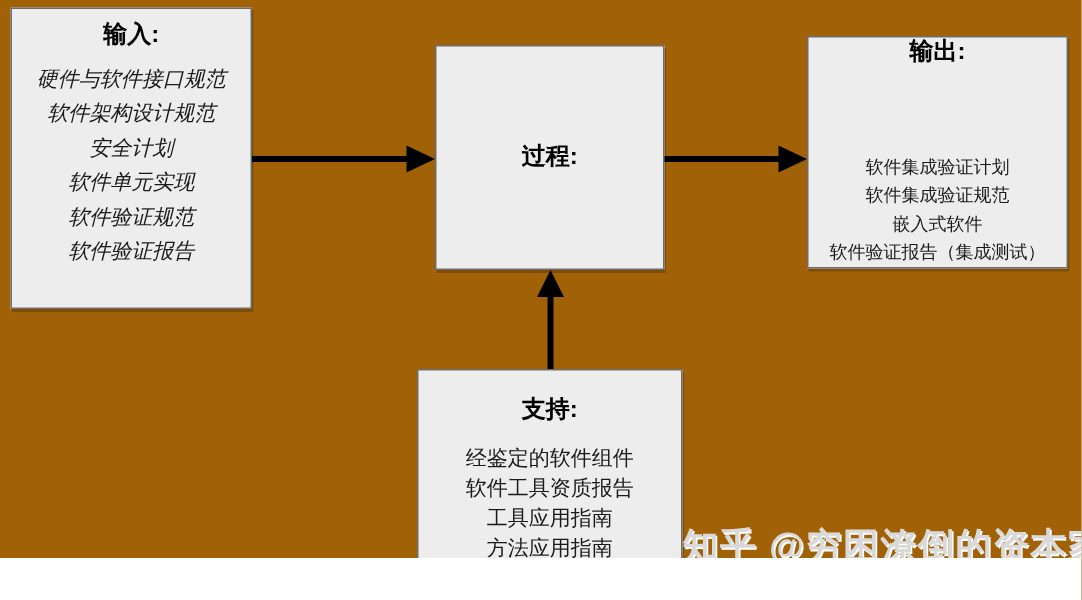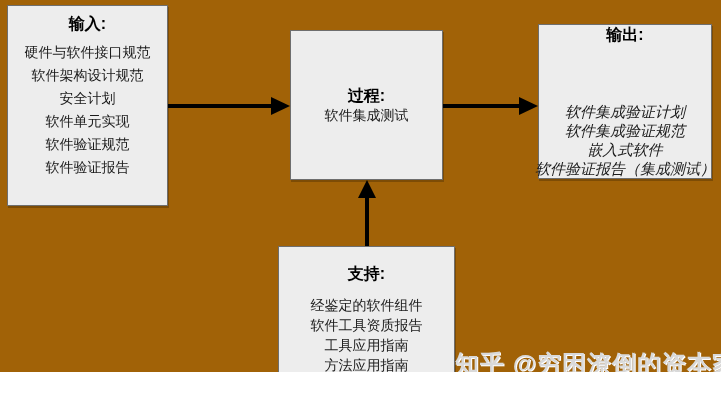--- a/index.html
+++ b/index.html
@@ -14,29 +14,29 @@
     box-shadow:1px 2px 0 rgba(0,0,0,0.22);
     display:flex; flex-direction:column; align-items:center;
     text-align:center;
   }
   .box-title { font-weight:bold; font-size:16px; line-height:20px; color:#000; }
   .box-items { display:flex; flex-direction:column; align-items:center; }
   .box-item { font-size:14px; color:#1a1a1a; white-space:nowrap; }
 
   .input-box   { left:7px;   top:5px;   width:161px; height:201px; padding-top:8px; }
   .input-box .box-title { margin-bottom:7px; }
-  .input-box .box-item  { line-height:23px; }
+  .input-box .box-item  { line-height:23px;font-style:italic; }
 
   .process-box { left:290px; top:30px;  width:153px; height:150px; justify-content:center; }
   .process-box .box-title { margin-bottom:0; }
   .process-box .box-item  { line-height:18px; }
 
   .output-box  { left:538px; top:24px;  width:174px; height:155px; justify-content:space-between; }
   .output-box .box-title { margin-bottom:9px; }
-  .output-box .box-item  { font-size:15px; line-height:19px;font-style:italic; }
+  .output-box .box-item  { font-size:12px; line-height:19px; }
 
   .support-box { left:278px; top:246px; width:177px; height:146px; justify-content:center; }
   .support-box .box-title { margin-bottom:11px; }
   .support-box .box-item  { line-height:20px; }
 
   .arrow-line { position:absolute; background:var(--arrow,#000); }
   .al-1 { left:168px; top:104px; width:104px; height:4px; }
   .al-2 { left:443px; top:104px; width:77px;  height:4px; }
   .al-3 { left:365px; top:197px; width:4px;   height:49px; }
 
@@ -68,23 +68,20 @@
         <div class="box-item">软件架构设计规范</div>
         <div class="box-item">安全计划</div>
         <div class="box-item">软件单元实现</div>
         <div class="box-item">软件验证规范</div>
         <div class="box-item">软件验证报告</div>
       </div>
   </div>
 
   <div class="box process-box">
     <div class="box-title">过程:</div>
-    <div class="box-items">
-        <div class="box-item">软件集成测试</div>
-      </div>
   </div>
 
   <div class="box output-box">
     <div class="box-title">输出:</div>
     <div class="box-items">
         <div class="box-item">软件集成验证计划</div>
         <div class="box-item">软件集成验证规范</div>
         <div class="box-item">嵌入式软件</div>
         <div class="box-item">软件验证报告（集成测试）</div>
       </div>

